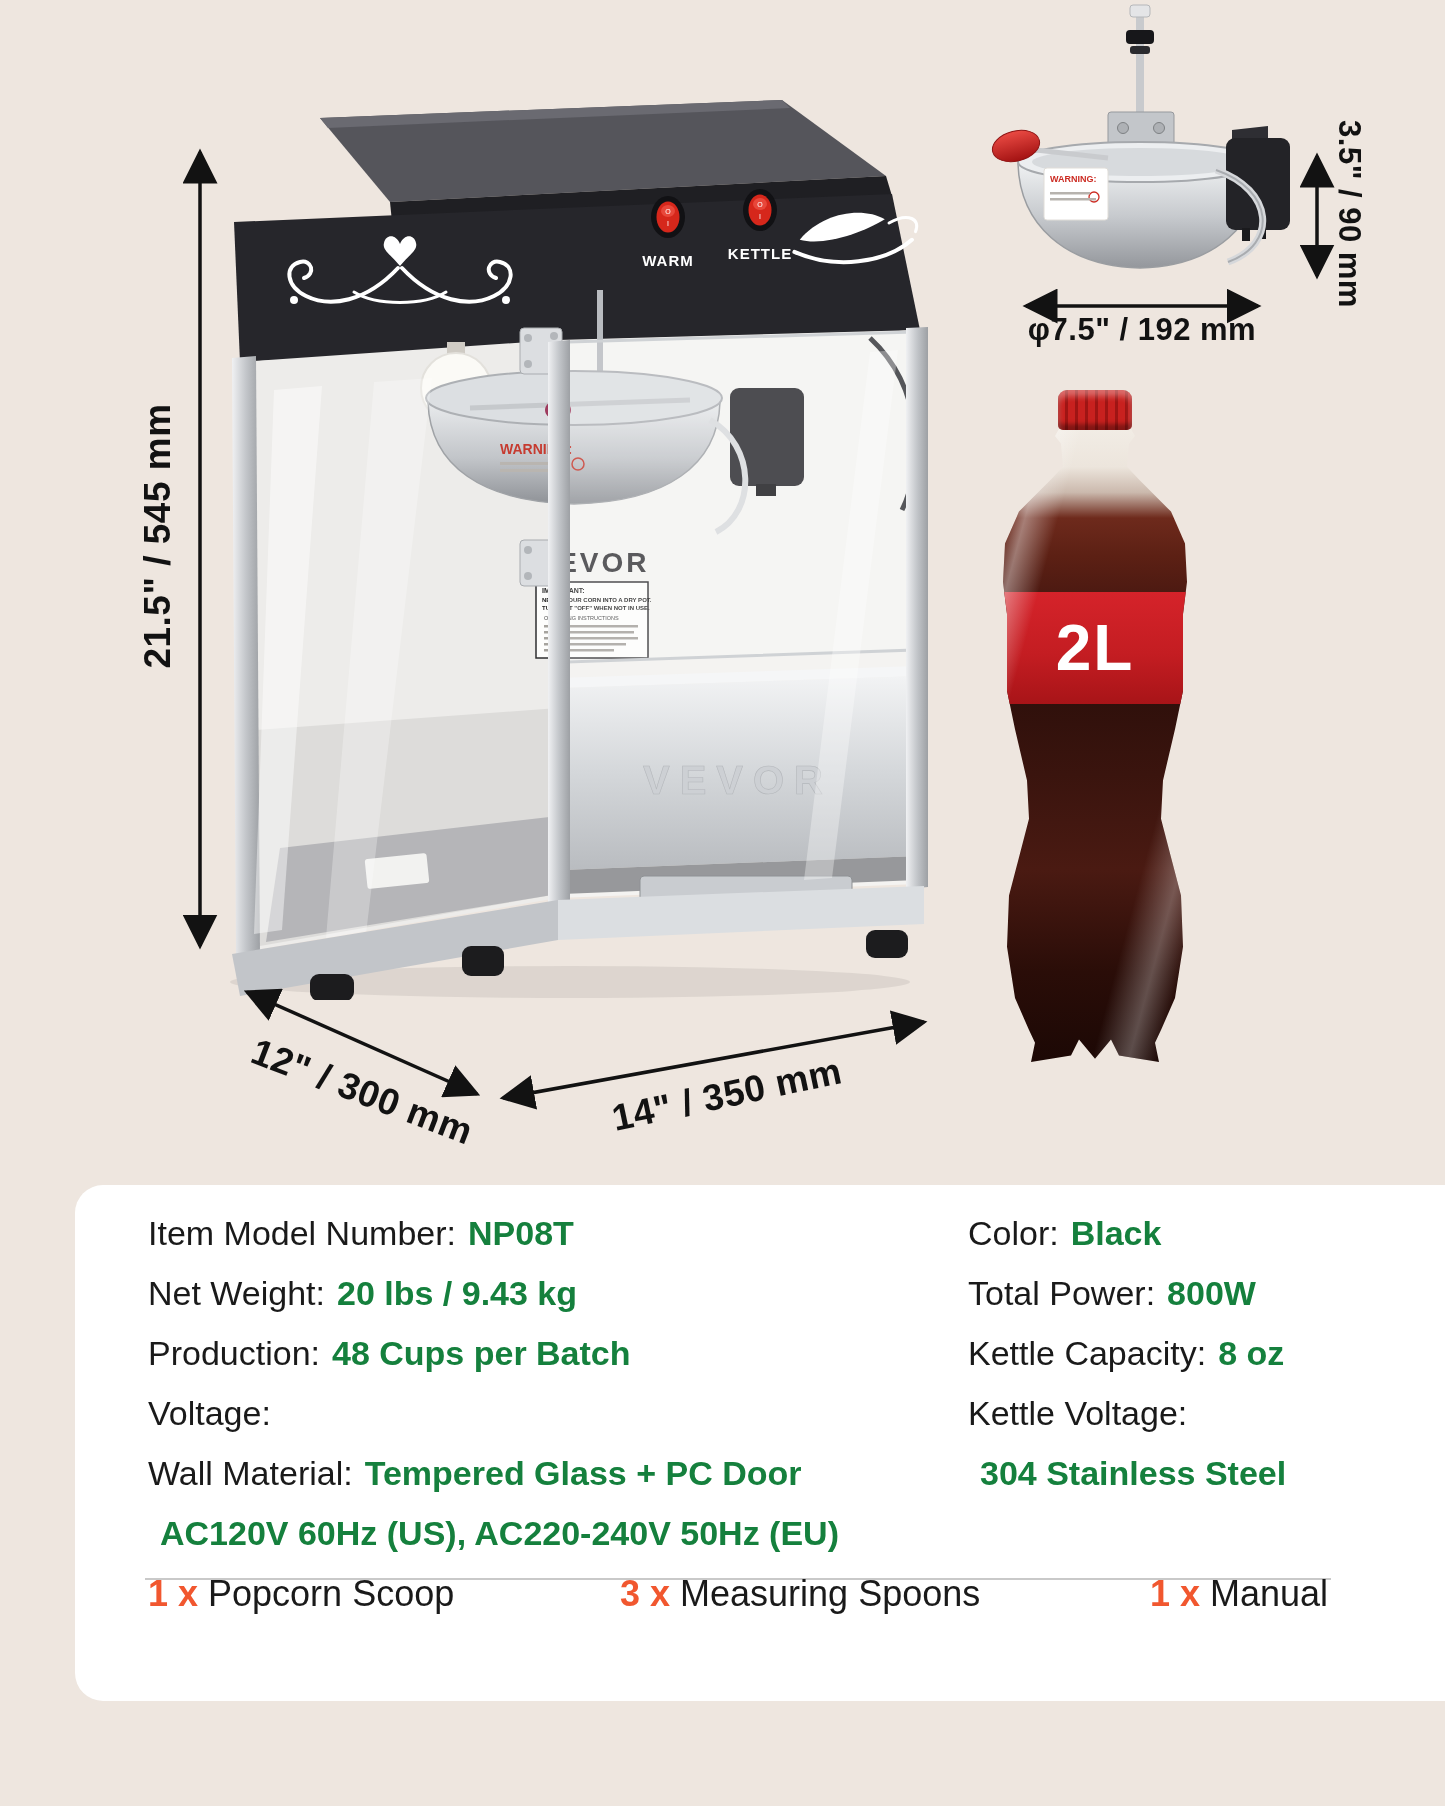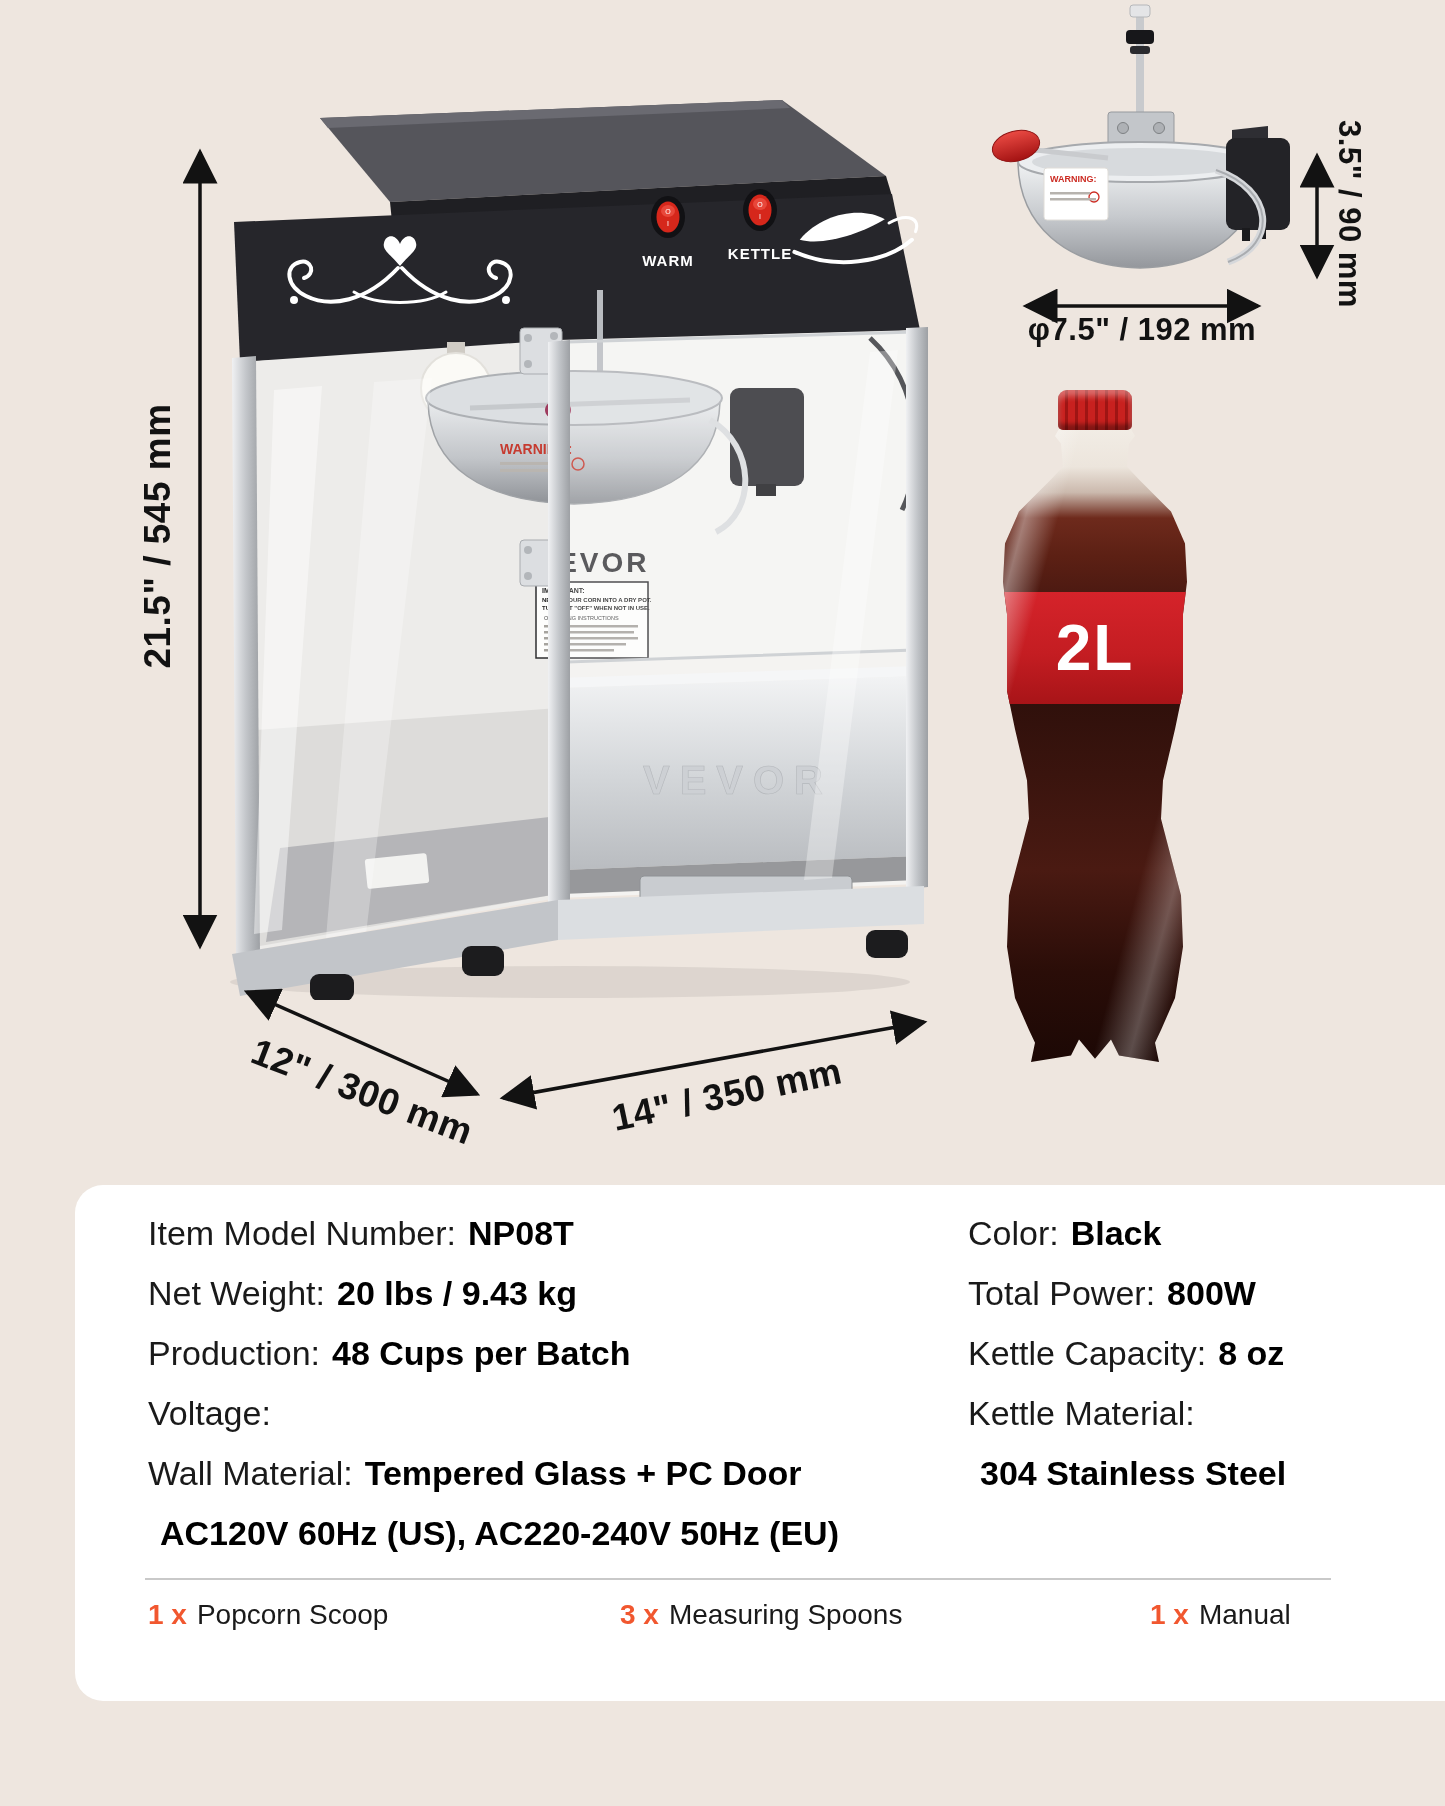--- a/index.html
+++ b/index.html
@@ -10,23 +10,23 @@
   .dim-label{position:absolute;font-weight:bold;color:#121212;text-align:center;white-space:nowrap;letter-spacing:0.5px;}
   .dim-h{font-size:37px;}
   .dim-s{font-size:31px;}
   
   .spec-card{position:absolute;left:75px;top:1185px;width:1399px;height:516px;background:#ffffff;border-radius:28px;}
   .spec-col{position:absolute;top:18px;display:flex;flex-direction:column;}
   .spec-col.left{left:73px;width:790px;}
   .spec-col.right{left:893px;width:390px;justify-content:space-between;}
   .spec-row{height:60px;display:flex;align-items:center;font-size:34px;white-space:nowrap;}
   .spec-label{color:#1a1a1a;margin-right:12px;}
-  .spec-value{color:#000000;font-weight:bold;}
+  .spec-value{color:#15803d;font-weight:bold;}
   .spec-divider{position:absolute;left:70px;top:393px;width:1186px;height:2px;background:#c9c9c9;}
-  .includes-item{position:absolute;top:414px;font-size:28px;white-space:nowrap;color:#1a1a1a;}
+  .includes-item{position:absolute;top:388px;font-size:36px;white-space:nowrap;color:#1a1a1a;}
   .includes-qty{color:#F1572F;font-weight:bold;margin-right:10px;}
   
   .bottle{position:absolute;left:995px;top:390px;width:200px;height:672px;}
   .bottle-cap{position:absolute;left:63px;top:0;width:74px;height:40px;border-radius:9px 9px 5px 5px;
     background:repeating-linear-gradient(90deg,#c8211f 0 7px,#9f1514 7px 10px);
     box-shadow:inset 0 6px 6px rgba(255,255,255,.35), inset 0 -6px 4px rgba(0,0,0,.35);}
   .bottle-body{position:absolute;left:0;top:32px;width:200px;height:640px;
     background:linear-gradient(180deg,
       rgba(243,238,231,.95) 0%, rgba(236,229,220,.9) 7%, #cbb9ad 11%,
       #6E2A1C 15%, #5C2014 21%, #441610 30%, #30100B 44%,
@@ -334,21 +334,21 @@
       </div>
       <div class="spec-row">
         <span class="spec-label">Total Power:</span>
         <span class="spec-value">800W</span>
       </div>
       <div class="spec-row">
         <span class="spec-label">Kettle Capacity:</span>
         <span class="spec-value">8 oz</span>
       </div>
       <div class="spec-row">
-        <span class="spec-label">Kettle Material:</span>
+        <span class="spec-label">Kettle Voltage:</span>
         <span class="spec-value"></span>
       </div>
       <div class="spec-row">
         <span class="spec-label"></span>
         <span class="spec-value">304 Stainless Steel</span>
       </div>
     </div>
 
     <div class="spec-divider"></div>
 

